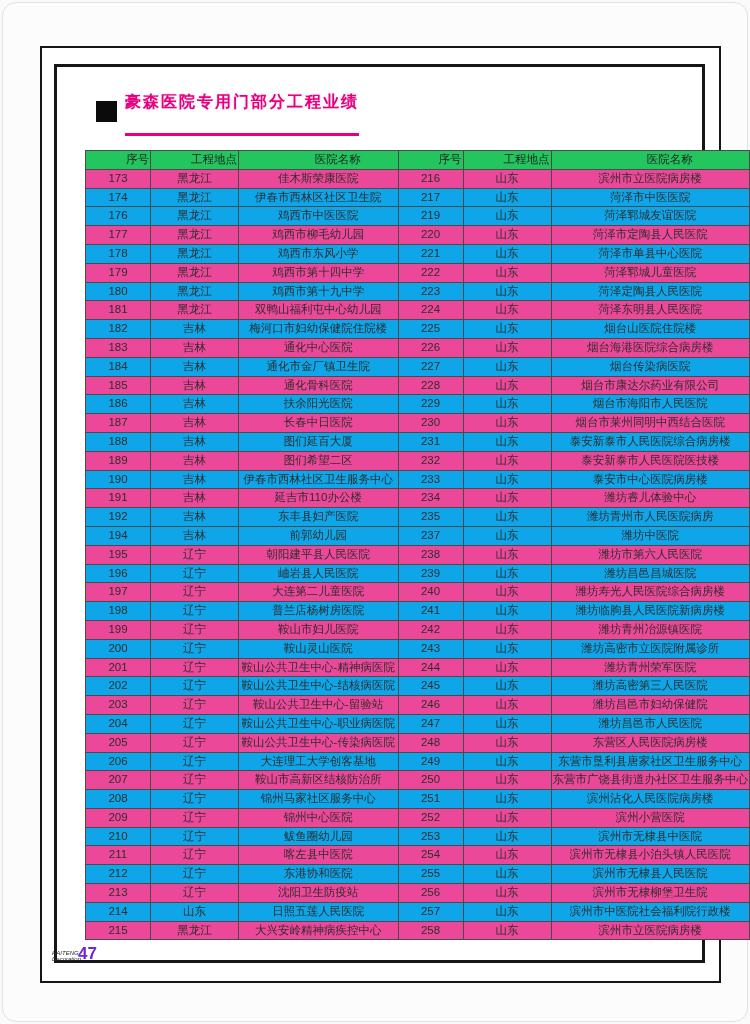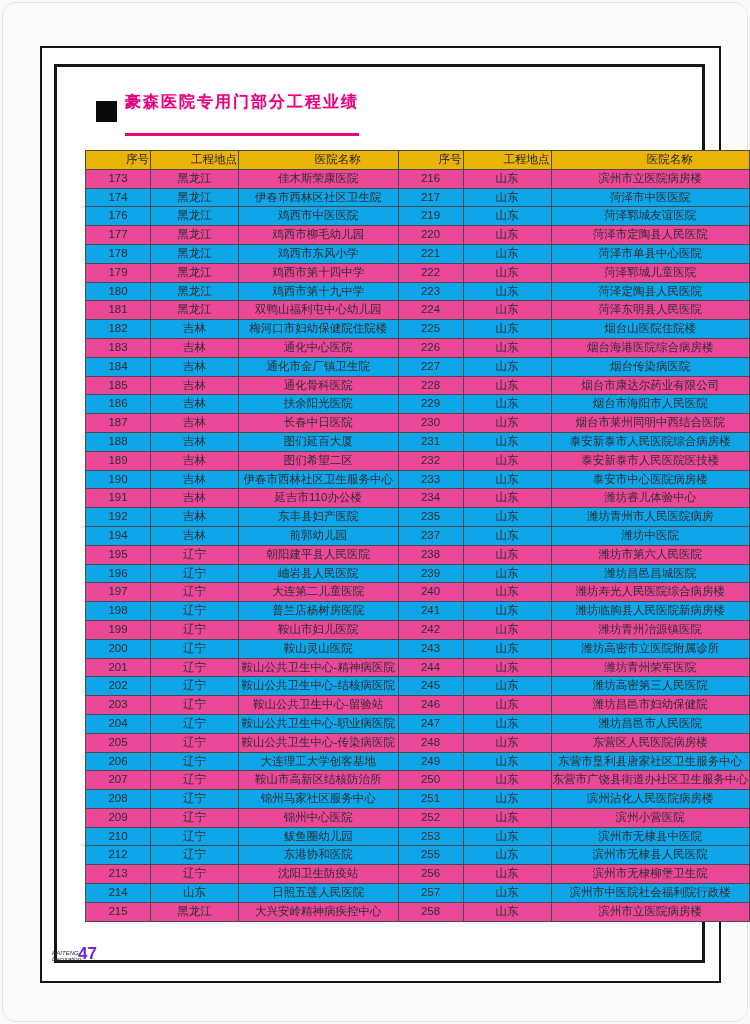--- a/index.html
+++ b/index.html
@@ -40,21 +40,21 @@
     font-size:11.5px; color:#2e2e2e;
   }
   table.projects th, table.projects td {
     border:1px solid #4a4a4a;
     height:17.8px; line-height:17.8px;
     text-align:center; vertical-align:middle;
     white-space:nowrap; overflow:hidden;
     padding:0 1px;
     font-weight:normal;
   }
-  table.projects thead th { background:#eab308; color:#1f1f1f;padding-left:40px; }
+  table.projects thead th { background:#22c55e; color:#1f1f1f;padding-left:40px; }
   table.projects tbody tr { background:#ec4899; }
   table.projects tbody tr.alt { background:#0ea5e9; }
   .footer { position:absolute; left:52px; top:944px; height:26px; }
   .footer-brand {
     position:absolute; left:0; top:6px;
     font-size:6px; line-height:6px; color:#2b2b2b; font-style:italic;
     white-space:pre-line;
   }
   .footer-page {
     position:absolute; left:26px; top:0;
@@ -374,20 +374,28 @@
         <td>滨州小营医院</td>
       </tr>
       <tr class="alt">
         <td>210</td>
         <td>辽宁</td>
         <td>鲅鱼圈幼儿园</td>
         <td>253</td>
         <td>山东</td>
         <td>滨州市无棣县中医院</td>
       </tr>
+      <tr>
+        <td>211</td>
+        <td>辽宁</td>
+        <td>喀左县中医院</td>
+        <td>254</td>
+        <td>山东</td>
+        <td>滨州市无棣县小泊头镇人民医院</td>
+      </tr>
       <tr class="alt">
         <td>212</td>
         <td>辽宁</td>
         <td>东港协和医院</td>
         <td>255</td>
         <td>山东</td>
         <td>滨州市无棣县人民医院</td>
       </tr>
       <tr>
         <td>213</td>

